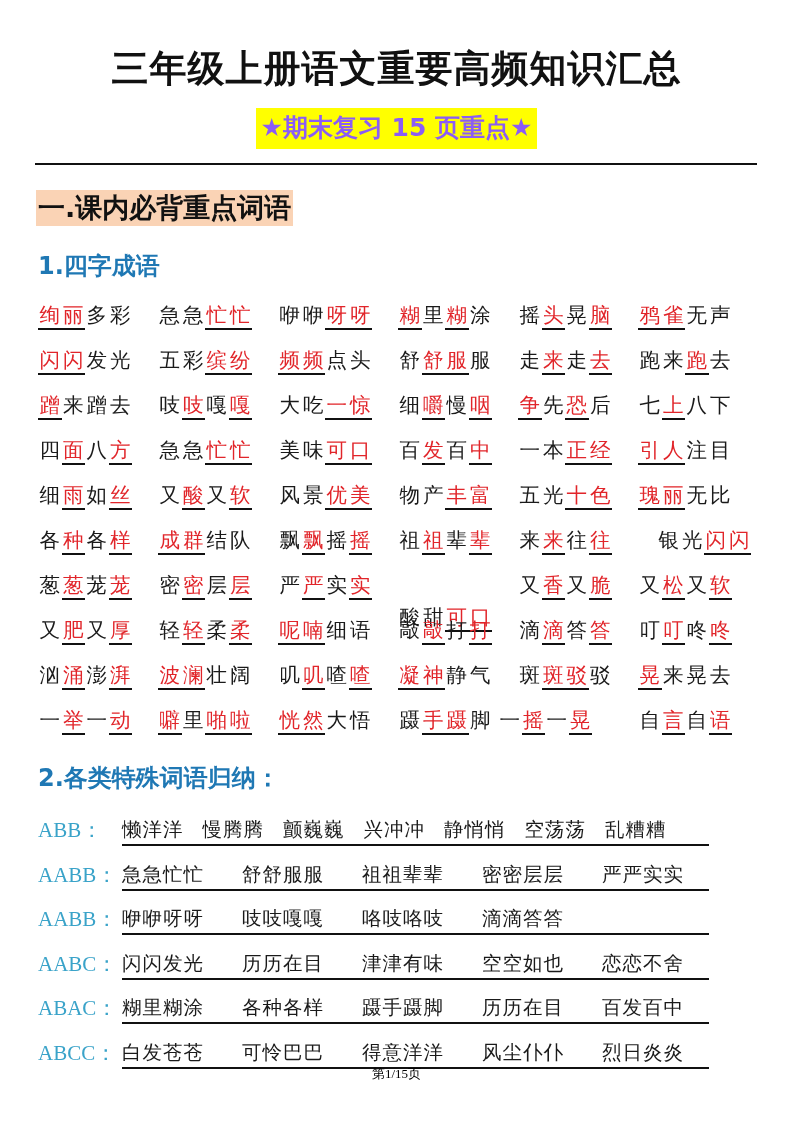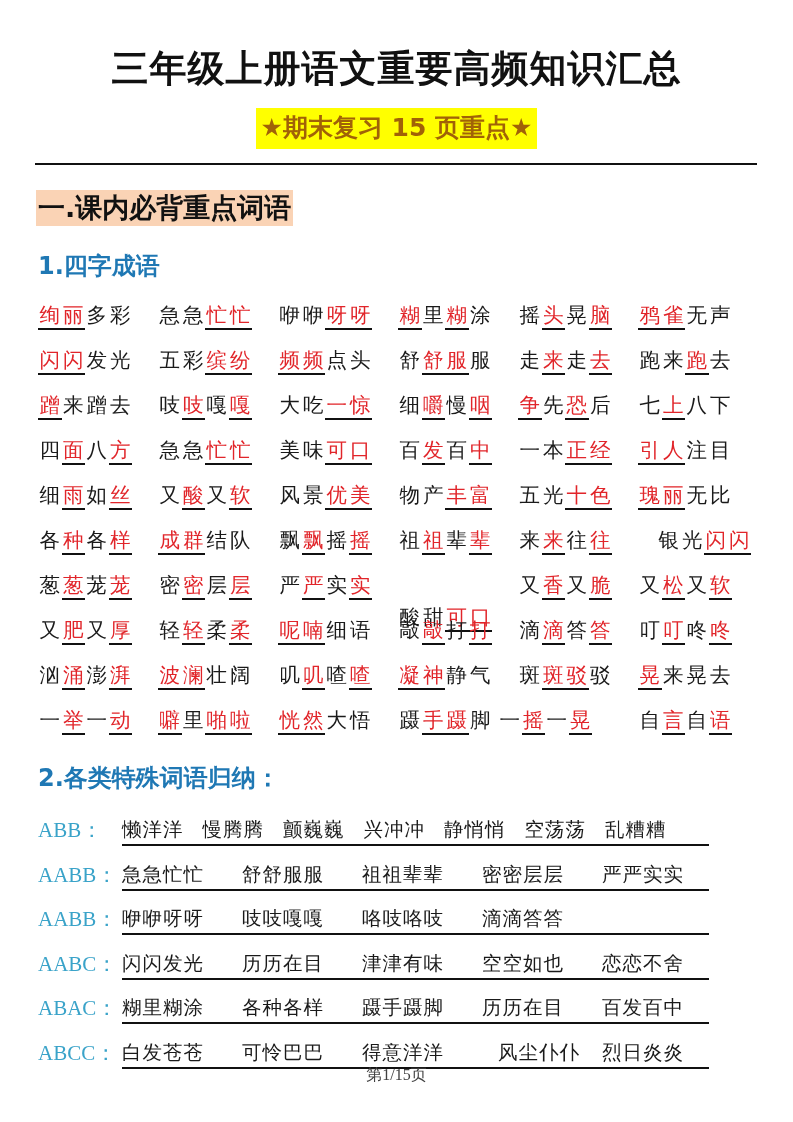--- a/index.html
+++ b/index.html
@@ -1,36 +1,36 @@
 <!DOCTYPE html>
 <html><head>
 <meta charset="utf-8">
 <style>
   html, body { margin:0; padding:0; background:#ffffff; }
   body { width:793px; height:1122px; position:relative; overflow:hidden;
          font-family: "DejaVu Serif", "Liberation Serif", serif; color:#1a1a1a; }
   .title { position:absolute; left:0; top:44px; width:793px; text-align:center;
            font-family:"DejaVu Sans", sans-serif; font-weight:bold; font-size:37px; letter-spacing:1px; color:#111; }
   .subtitle-wrap { position:absolute; left:0; top:108px; width:793px; text-align:center; }
-  .subtitle { display:inline-block; background:#ffff00; color:#a16207; font-family:"DejaVu Sans", sans-serif;
+  .subtitle { display:inline-block; background:#ffff00; color:#8b5cf6; font-family:"DejaVu Sans", sans-serif;
               font-weight:bold; font-size:25px; padding:3px 4px 4px 4px; line-height:34px; }
   .rule { position:absolute; left:35px; top:163px; width:722px; height:2px; background:#111; }
   .section-h { position:absolute; left:36px; top:190px; background:#fad3b5; font-family:"DejaVu Sans", sans-serif;
                font-weight:bold; font-size:27px; line-height:36px; padding:0 2px; color:#111; }
   .sub-h { position:absolute; left:38px; font-family:"DejaVu Sans", sans-serif; font-weight:bold;
            font-size:24px; color:#1f78b4; line-height:32px; }
   .grid { position:absolute; left:38px; top:302px; }
   .idiom { position:absolute; font-size:20.5px; line-height:26px; white-space:nowrap; }
   .ch { display:inline-block; width:23.5px; text-align:center; }
   .ch.hl { color:#e1252a; border-bottom:2px solid #111; }
   .cat-row { position:absolute; left:38px; height:30px; font-size:19.5px; }
   .cat-label { position:absolute; left:0; top:0; color:#3aa3c9; font-family:"Liberation Serif", serif; font-size:21px; }
   .cat-line { position:absolute; left:84px; width:587px; height:28px; border-bottom:2px solid #111; }
   .cat-word { position:absolute; top:0; white-space:nowrap; letter-spacing:1px; }
-  .footer { position:absolute; left:0; top:1065px; width:793px; text-align:center; font-size:16px; color:#404040;
+  .footer { position:absolute; left:0; top:1065px; width:793px; text-align:center; font-size:13px; color:#000000;
             font-family:"Liberation Serif", serif; }
 </style>
 </head>
 <body>
 
 <div class="title">三年级上册语文重要高频知识汇总</div>
 <div class="subtitle-wrap">
   <span class="subtitle">★期末复习 15 页重点★</span>
 </div>
 <div class="rule"></div>
@@ -154,19 +154,19 @@
         <span class="cat-word" style="left: 360px;">历历在目</span>
         <span class="cat-word" style="left: 480px;">百发百中</span>
       </div>
     </div>
     <div class="cat-row" style="top: 1038.5px;">
       <span class="cat-label">ABCC：</span>
       <div class="cat-line">
         <span class="cat-word" style="left: 0px;">白发苍苍</span>
         <span class="cat-word" style="left: 120px;">可怜巴巴</span>
         <span class="cat-word" style="left: 240px;">得意洋洋</span>
-        <span class="cat-word" style="left: 360px; margin-left: 16px;">风尘仆仆</span>
+        <span class="cat-word" style="left: 360px;">风尘仆仆</span>
         <span class="cat-word" style="left: 480px;">烈日炎炎</span>
       </div>
     </div>
   </div>
 
 <div class="footer">第1/15页</div>
 
 </body></html>

